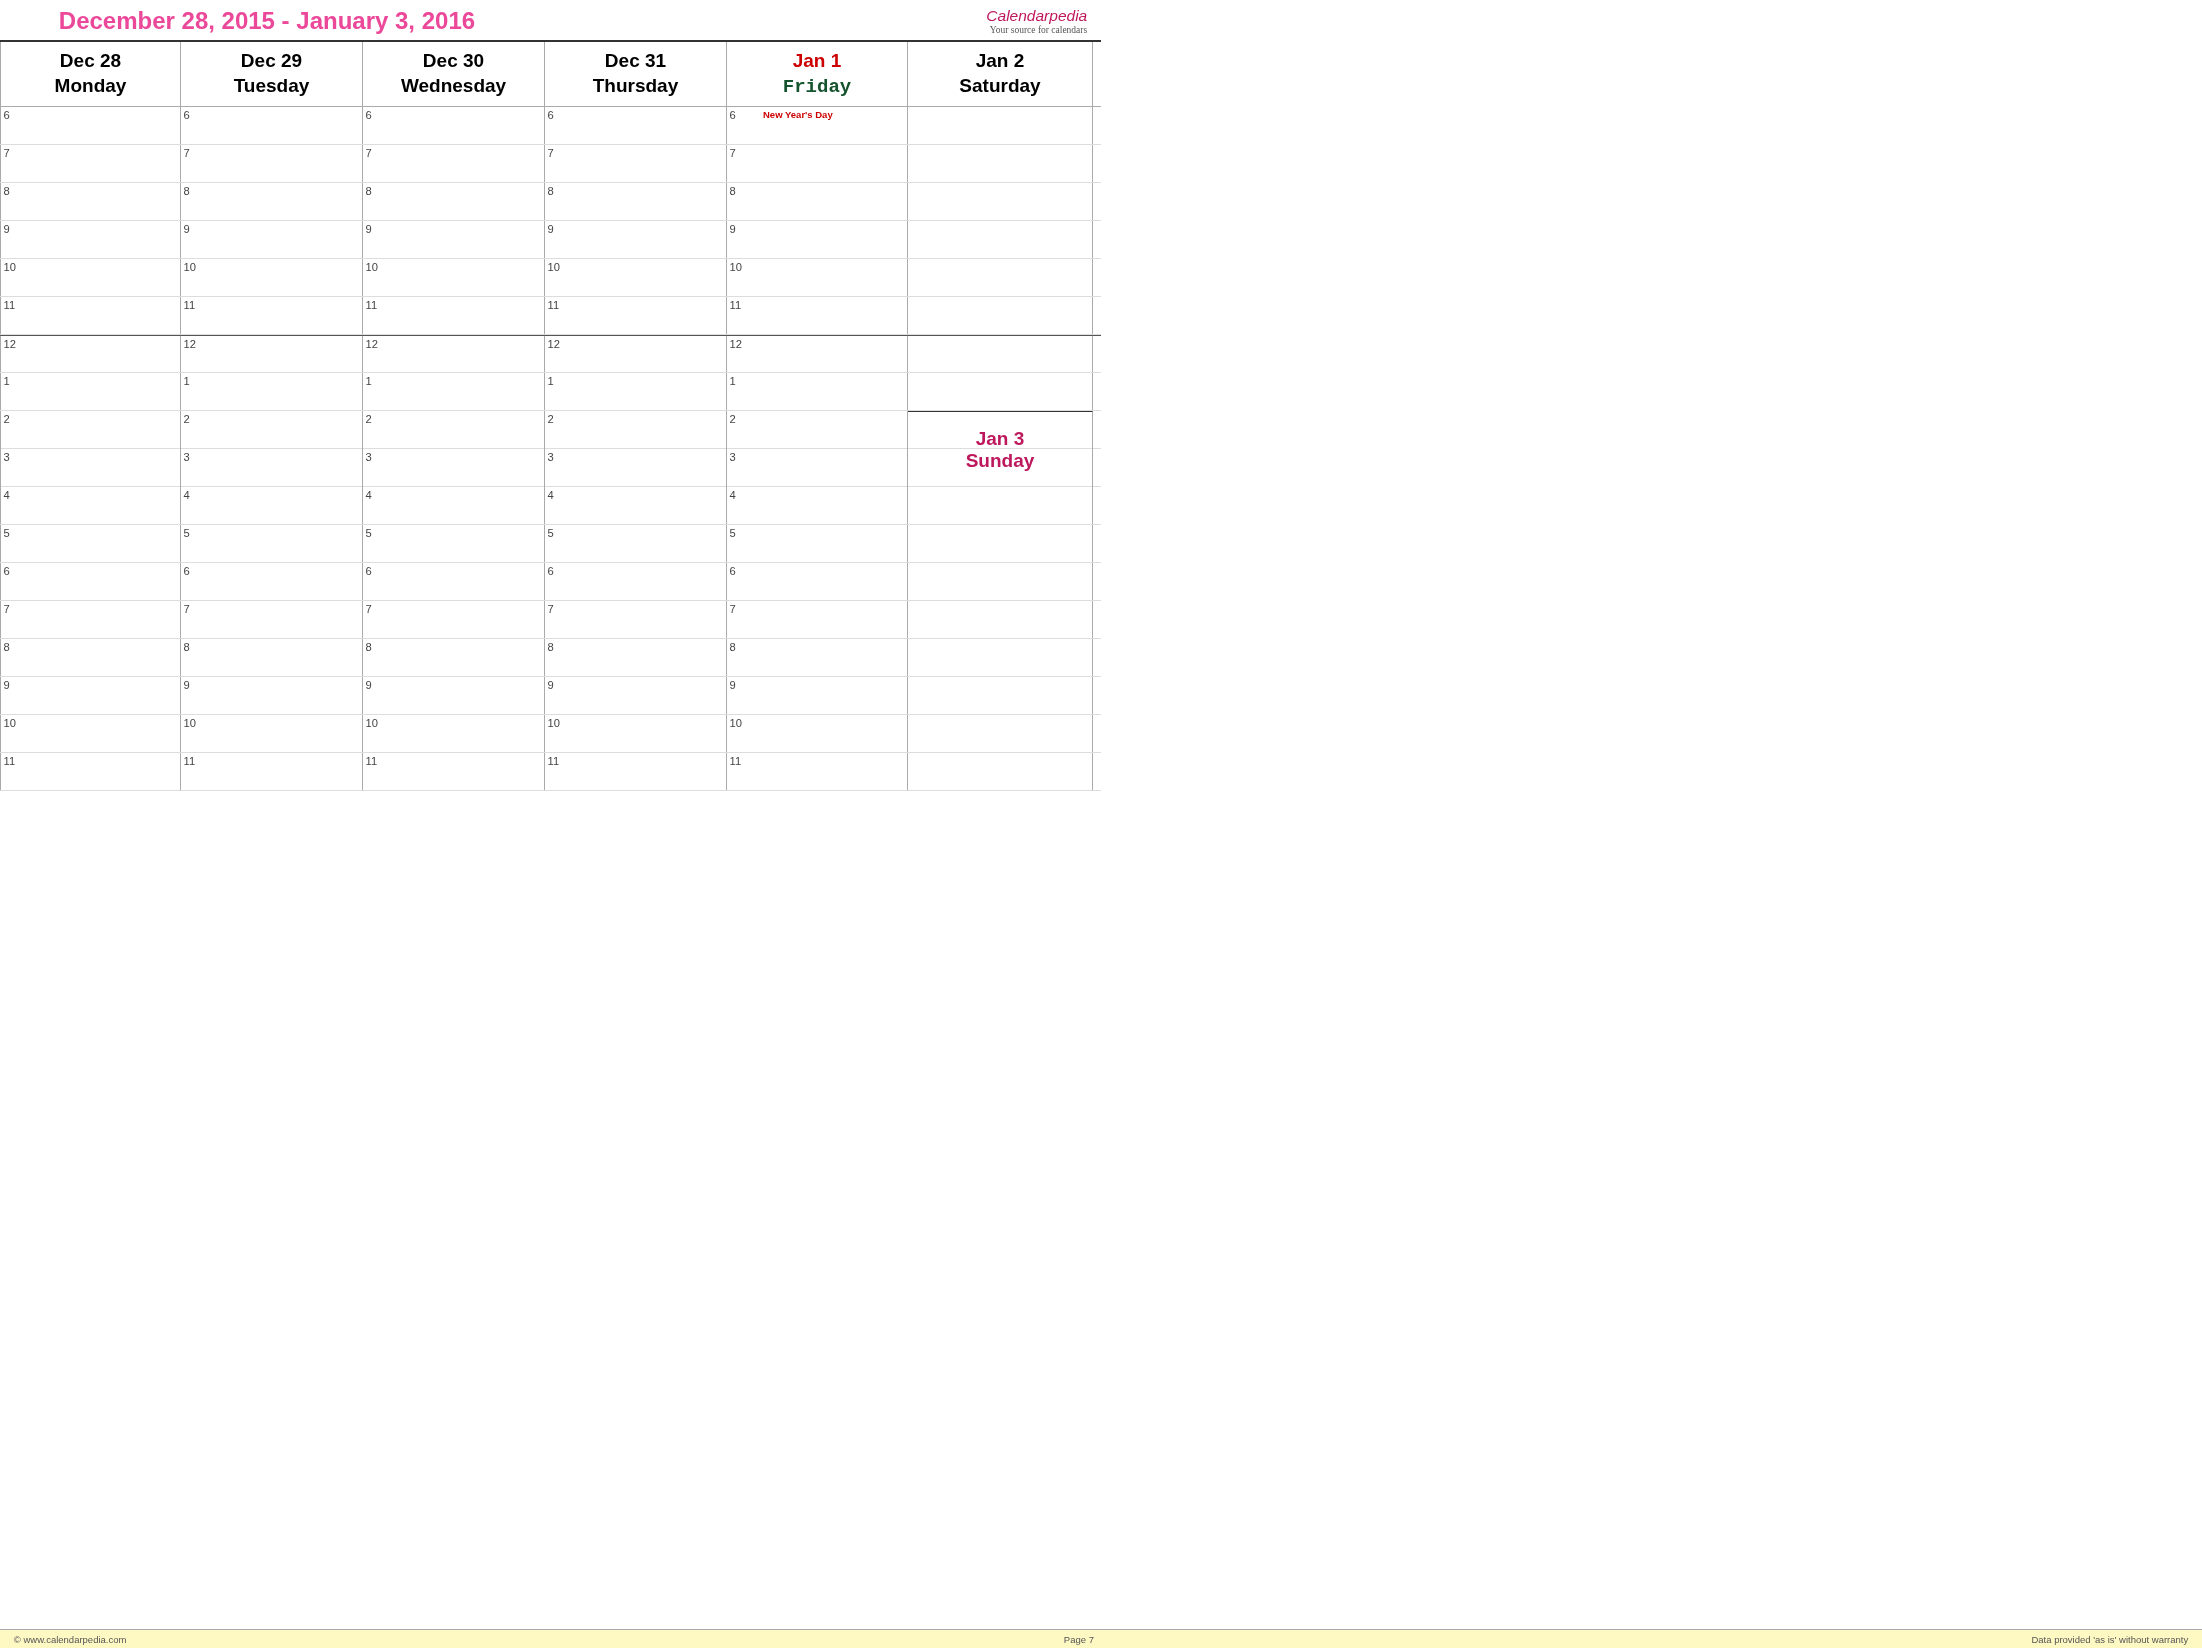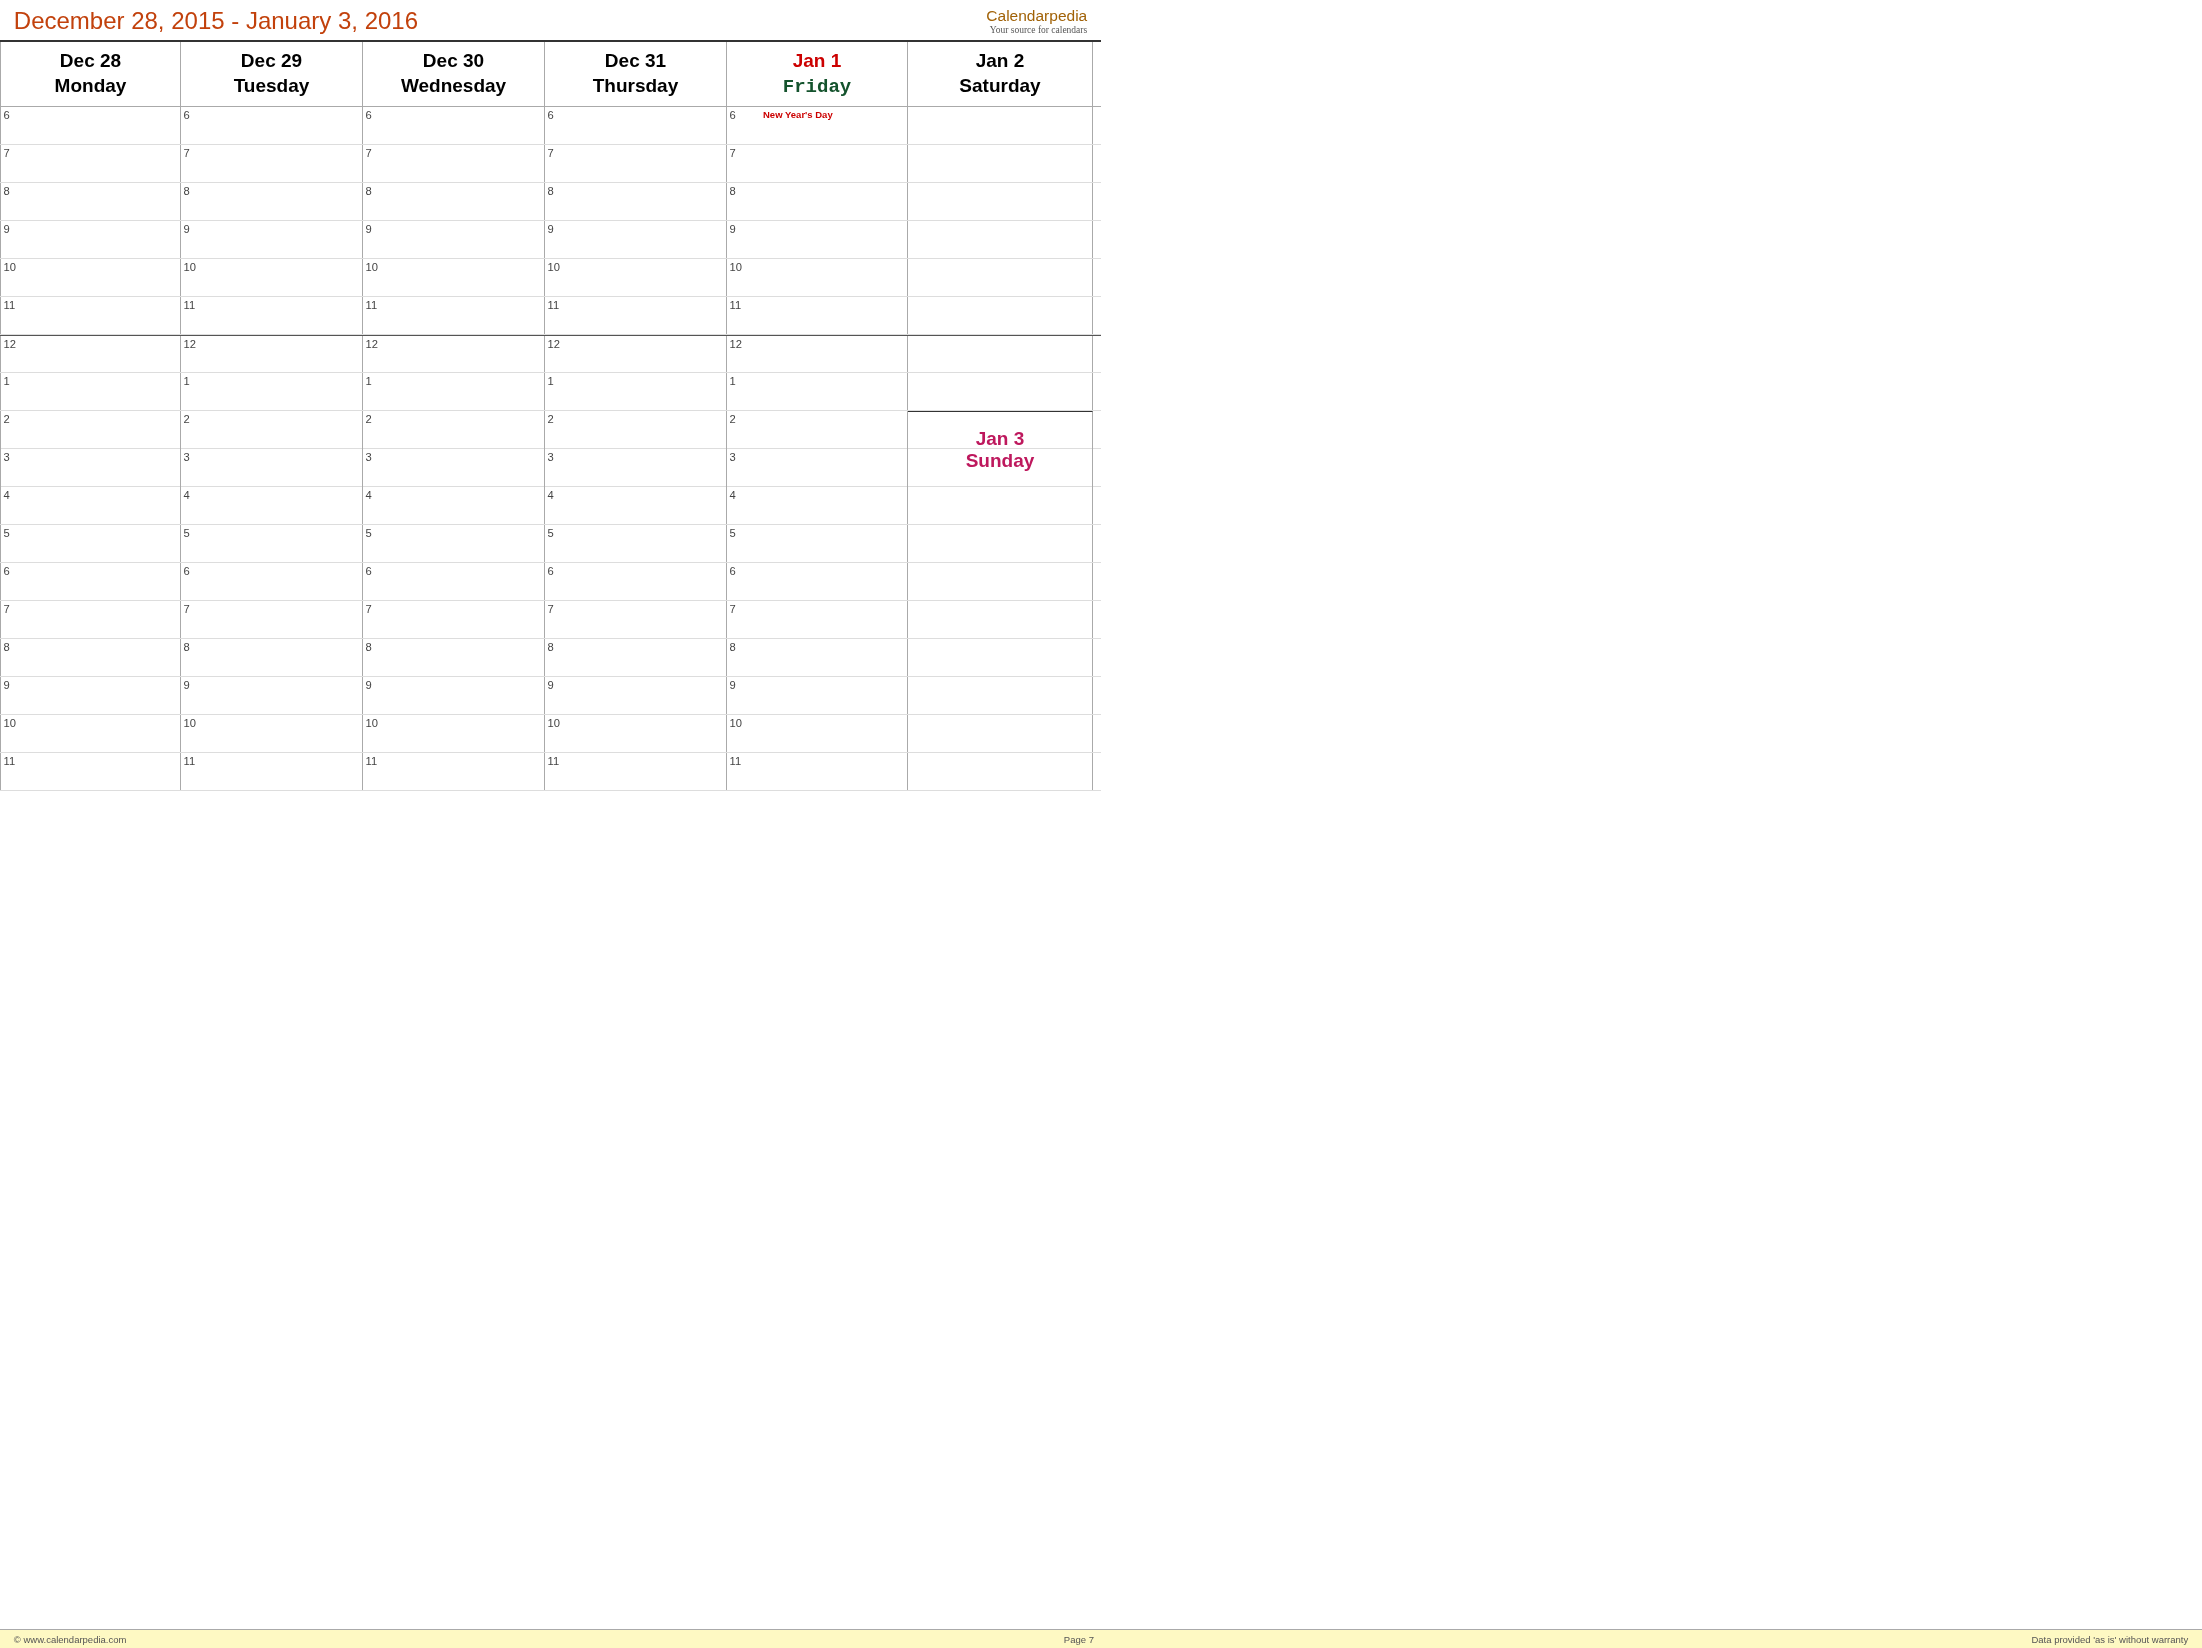--- a/index.html
+++ b/index.html
@@ -19,36 +19,38 @@
     .page-header {
       padding: 6.9px 13.8px 3.4px 13.8px;
       display: flex;
       justify-content: space-between;
       align-items: flex-start;
       border-bottom: 1.7px solid #333;
     }
 
     .page-title {
       font-size: 24px;
-      font-weight: normal;
-      color: #c2410c;
+      font-weight: bold;
+      color: #ec4899;
+      margin-left: 45px;
     }
 
     .brand-logo {
       text-align: right;
       line-height: 1.2;
     }
 
     .brand-name {
       font-size: 15.5px;
       color: #000;
     }
 
     .brand-name span {
-      color: #a16207;
+      color: #be185d;
+      font-style: italic;
     }
 
     .brand-tagline {
       font-size: 9.5px;
       color: #555;
       font-family: Liberation Serif, serif;
     }
 
     .day-headers {
       display: grid;

